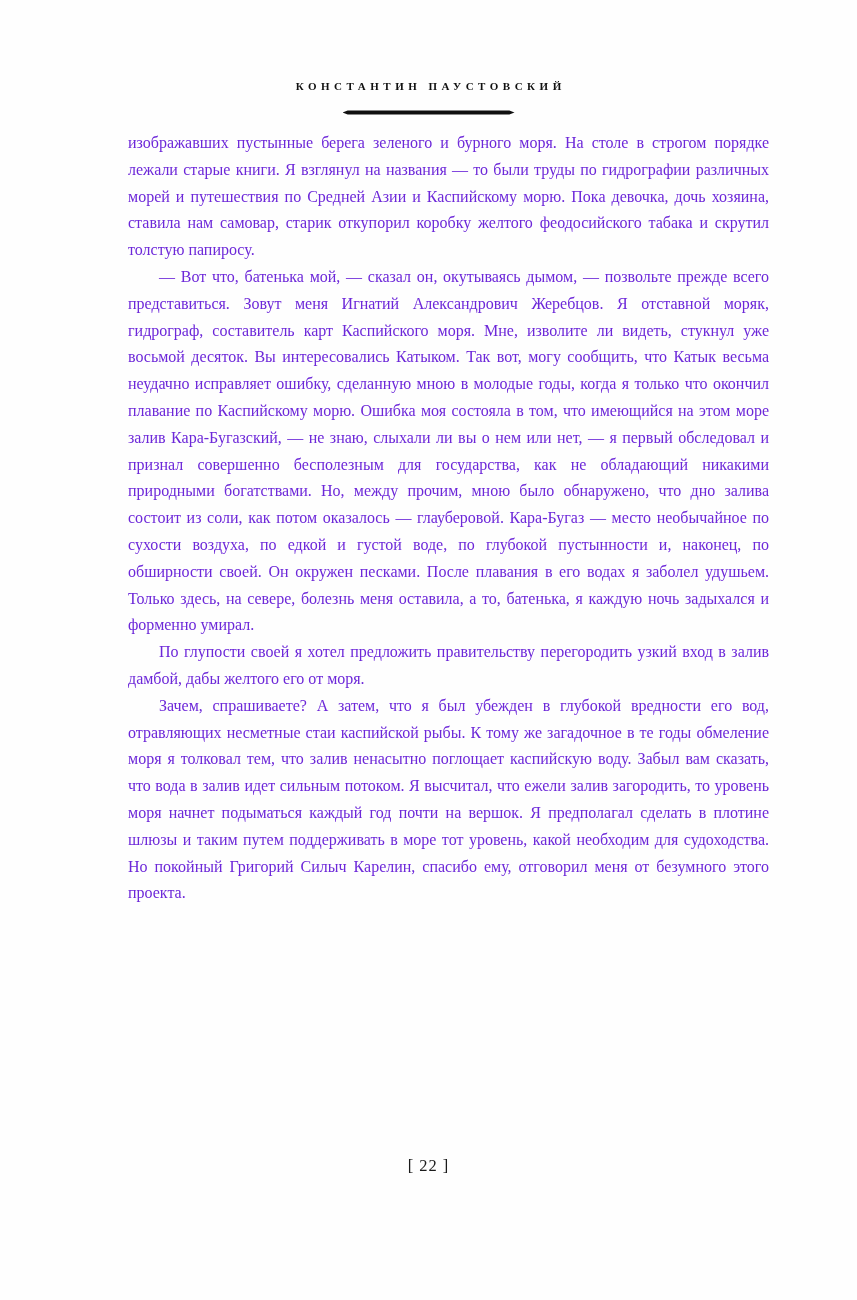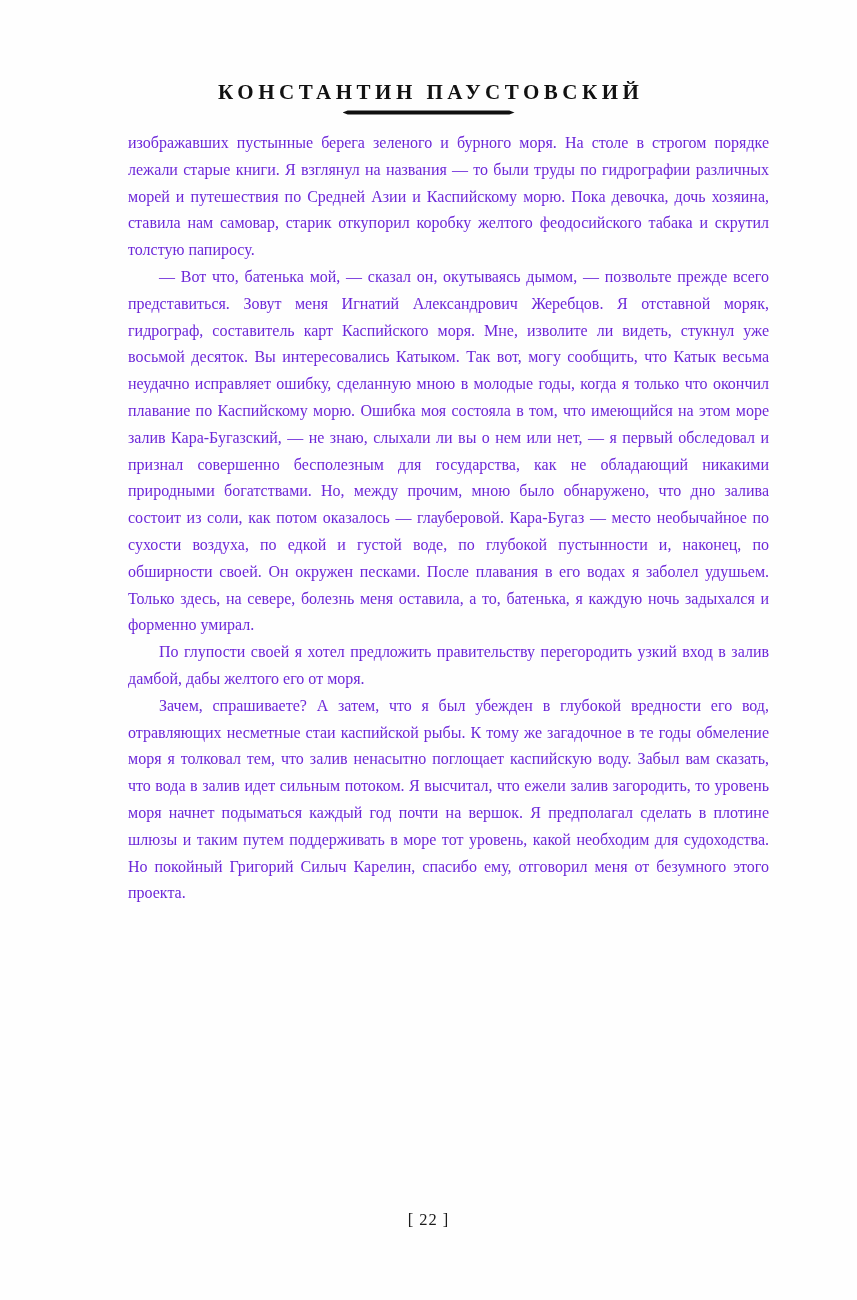--- a/index.html
+++ b/index.html
@@ -19,21 +19,21 @@
       height: 1300px;
       background: #fefefe;
       overflow: hidden;
     }
     .running-header {
       position: absolute;
       top: 80px;
       left: 0;
       width: 100%;
       text-align: center;
-      font-size: 21px;
+      font-size: 11px;
       font-weight: bold;
       letter-spacing: 4.5px;
       text-indent: 4.5px; 
       color: #111111;
       white-space: nowrap;
     }
     .header-rule {
       position: absolute;
       top: 110px;
       left: 50%;
@@ -56,21 +56,21 @@
     .para {
       margin: 0;
       padding: 0;
       text-indent: 31px;
     }
     .para.no-indent {
       text-indent: 0;
     }
     .page-number {
       position: absolute;
-      top: 1210px;
+      top: 1156px;
       left: 0;
       width: 100%;
       text-align: center;
       font-size: 16.5px;
       color: #1b1b1b;
       letter-spacing: 1px;
     }
   </style>
 </head>
 <body>

